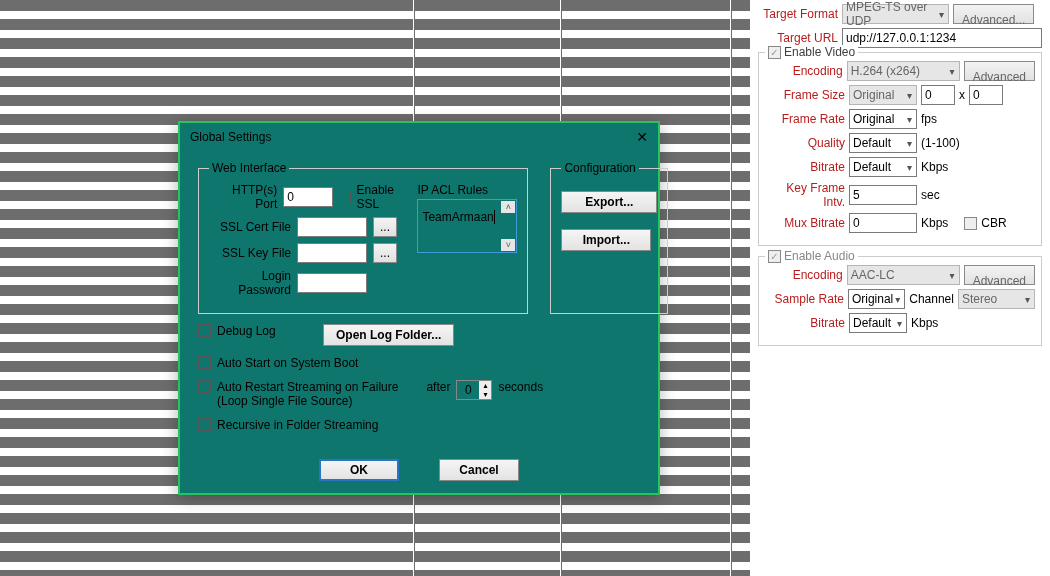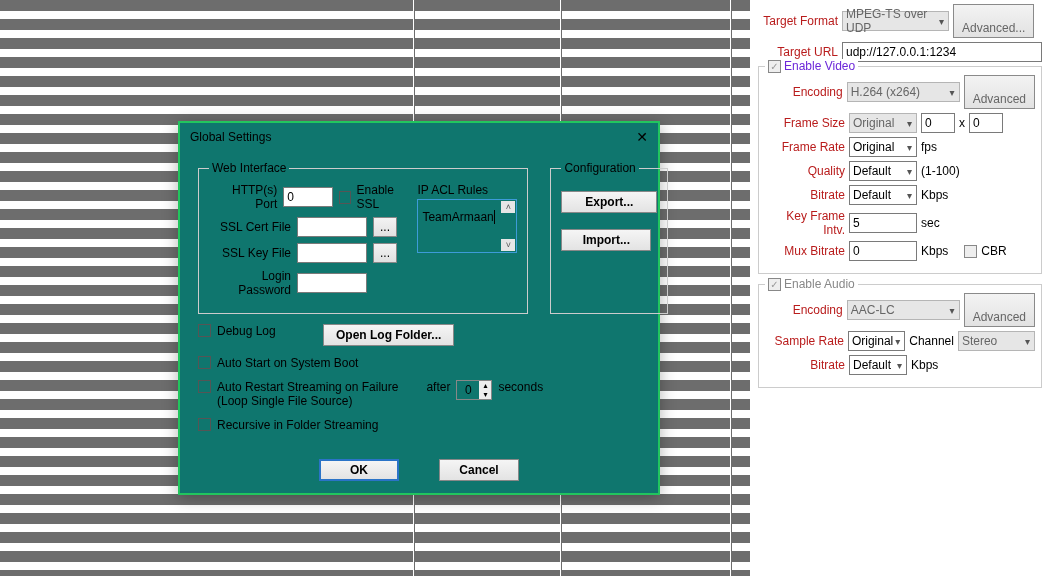--- a/index.html
+++ b/index.html
@@ -77,21 +77,21 @@
     width: 78px;
     display: inline-flex; align-items: center; justify-content: space-between;
     padding-right: 4px;
   }
   .sp-select .chev { font-size: 10px; color:#555; }
   .sp-btn {
     background: linear-gradient(#f3f3f3,#e2e2e2);
     border:1px solid #8a8a8a;
     height: 20px;
     color:#666;
-    padding:16px 8px;
+    padding:8px 8px;
     font:inherit;
   }
   .sp-check {
     width: 13px; height:13px;
     border:1px solid #888;
     background:#eee;
     display:inline-flex;
     align-items:center; justify-content:center;
     color:#999; font-size:10px;
   }
@@ -299,21 +299,21 @@
     <button class="sp-btn">Advanced...</button>
   </div>
   <div class="sp-row">
     <span class="sp-label">Target URL</span>
     <input class="sp-text" style="width: 200px;" value="udp://127.0.0.1:1234">
   </div>
 
   <div class="group" data-title="">
     <div style="position:absolute; top:-8px; left:6px; background:#fff; padding:0 3px; display:flex; align-items:center; gap:3px">
       <span class="sp-check checked"></span>
-      <span style="color:#6d28d9">Enable Video</span>
+      <span style="color:#404040">Enable Video</span>
     </div>
     <div class="sp-row">
       <span class="sp-label">Encoding</span>
       <span class="sp-select disabled" style="width:116px">
           <span>H.264 (x264)</span>
           <span class="chev">▾</span>
         </span>
       <button class="sp-btn">Advanced</button>
     </div>
     <div class="sp-row">

